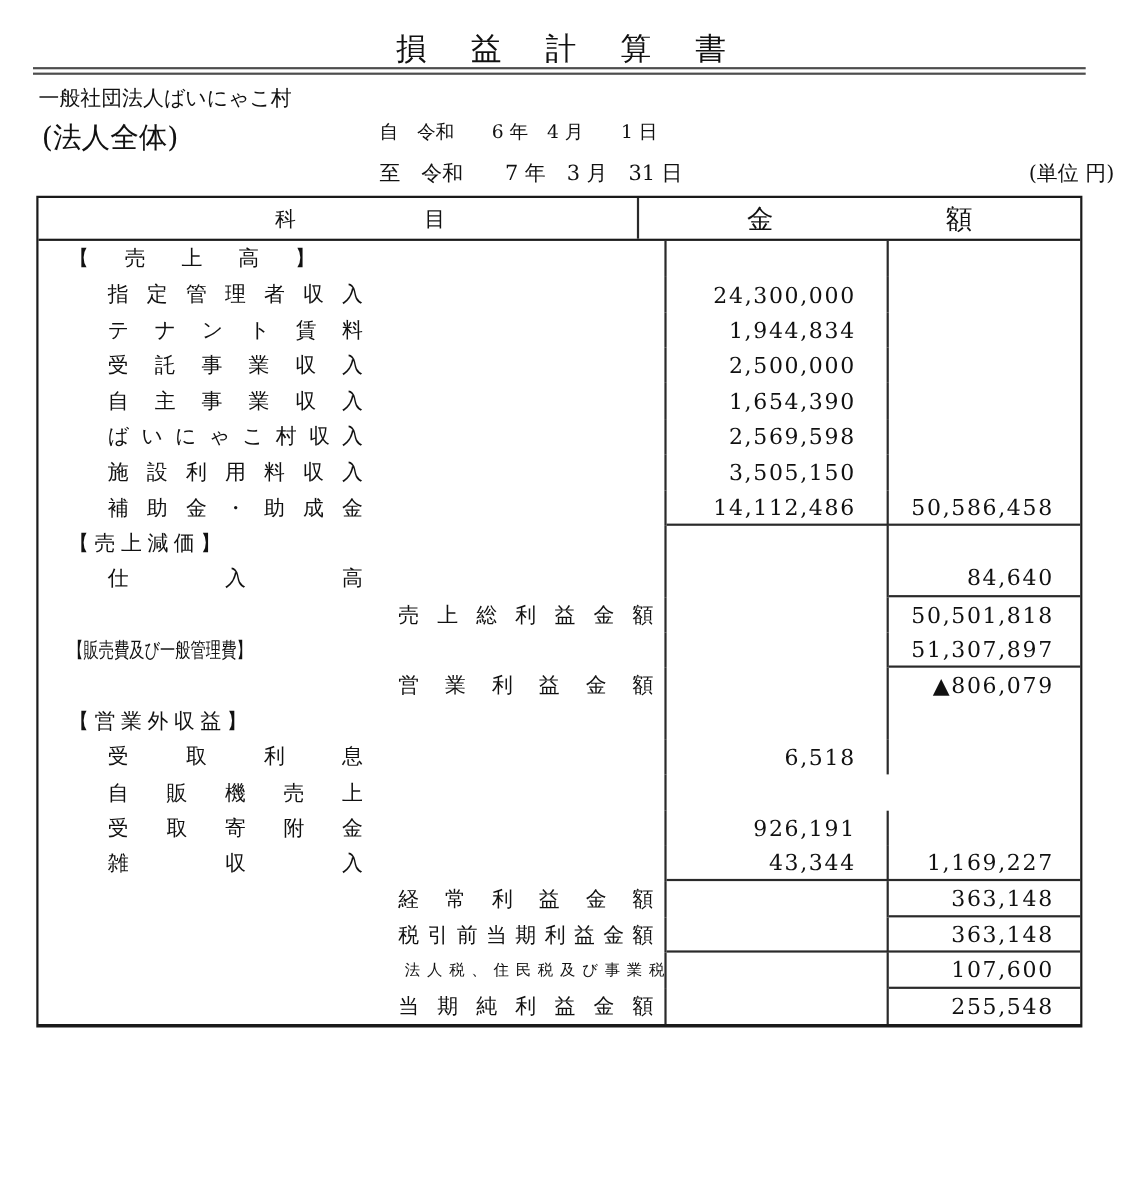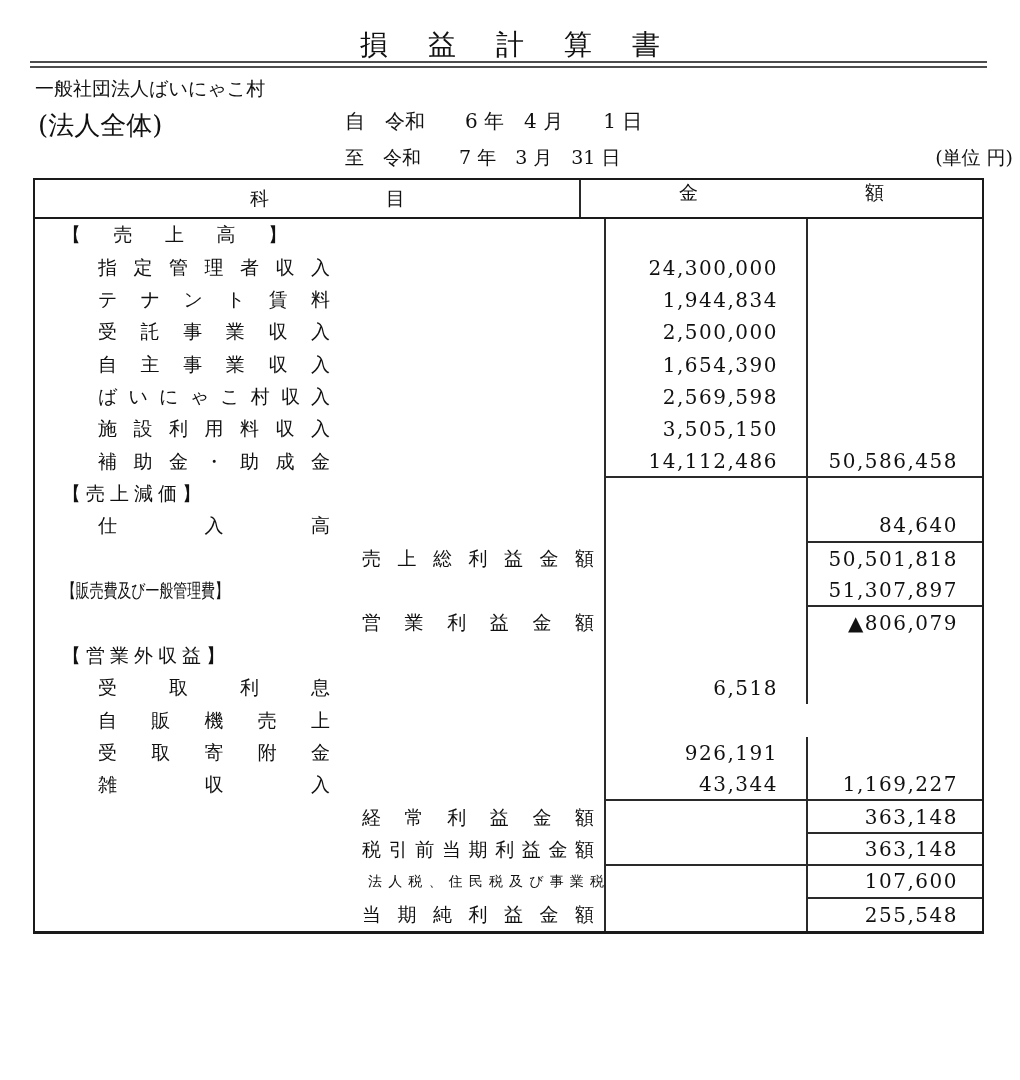--- a/index.html
+++ b/index.html
@@ -13,33 +13,33 @@
     text-align:center;font-size:28px;font-weight:normal;
     letter-spacing:40px;padding-left:40px;box-sizing:border-box;
     white-space:nowrap;
   }
   .title-rule{
     position:absolute;left:30px;top:61px;width:957px;height:3px;
     border-top:2px solid #4d4d4d;border-bottom:2px solid #4d4d4d;
   }
   .org{position:absolute;left:35px;top:76px;font-size:19px;}
   .scope{position:absolute;left:38px;top:108px;font-size:26px;}
-  .period-from{position:absolute;left:345px;top:108px;font-size:20px;white-space:pre;}
+  .period-from{position:absolute;left:345px;top:108px;font-size:17px;white-space:pre;}
   .period-to{position:absolute;left:345px;top:145px;font-size:19px;white-space:pre;}
   .unit{position:absolute;right:7px;top:145px;font-size:19px;}
 
   .pl-table{
     position:absolute;left:33px;top:178px;width:951px;height:756px;
     border:2px solid #1a1a1a;border-bottom-width:3px;
     box-sizing:border-box;display:flex;flex-direction:column;
   }
   .thead{flex:none;height:37px;display:flex;border-bottom:2px solid #1a1a1a;}
   .thA{width:546px;border-right:2px solid #2a2a2a;box-sizing:border-box;
        display:flex;align-items:center;font-size:19px;}
-  .thBC{flex:1;display:flex;font-size:19px;}
+  .thBC{flex:1;display:flex;align-items:center;font-size:24px;}
   .hdr-account{display:inline-block;margin-left:215px;width:155px;}
   .hdr-amount{display:inline-block;margin-left:98px;width:205px;}
   .just{text-align:justify;text-align-last:justify;text-justify:inter-character;}
 
   #tbody{flex:1;display:flex;flex-direction:column;padding-left:25px;}
   .trow{flex:1;display:flex;min-height:0;}
   .cA{width:546px;border-right:2px solid #2a2a2a;box-sizing:border-box;
       display:flex;align-items:center;font-size:19px;}
   .cB{width:202px;border-right:2px solid #2a2a2a;box-sizing:border-box;
       display:flex;align-items:center;justify-content:flex-end;

